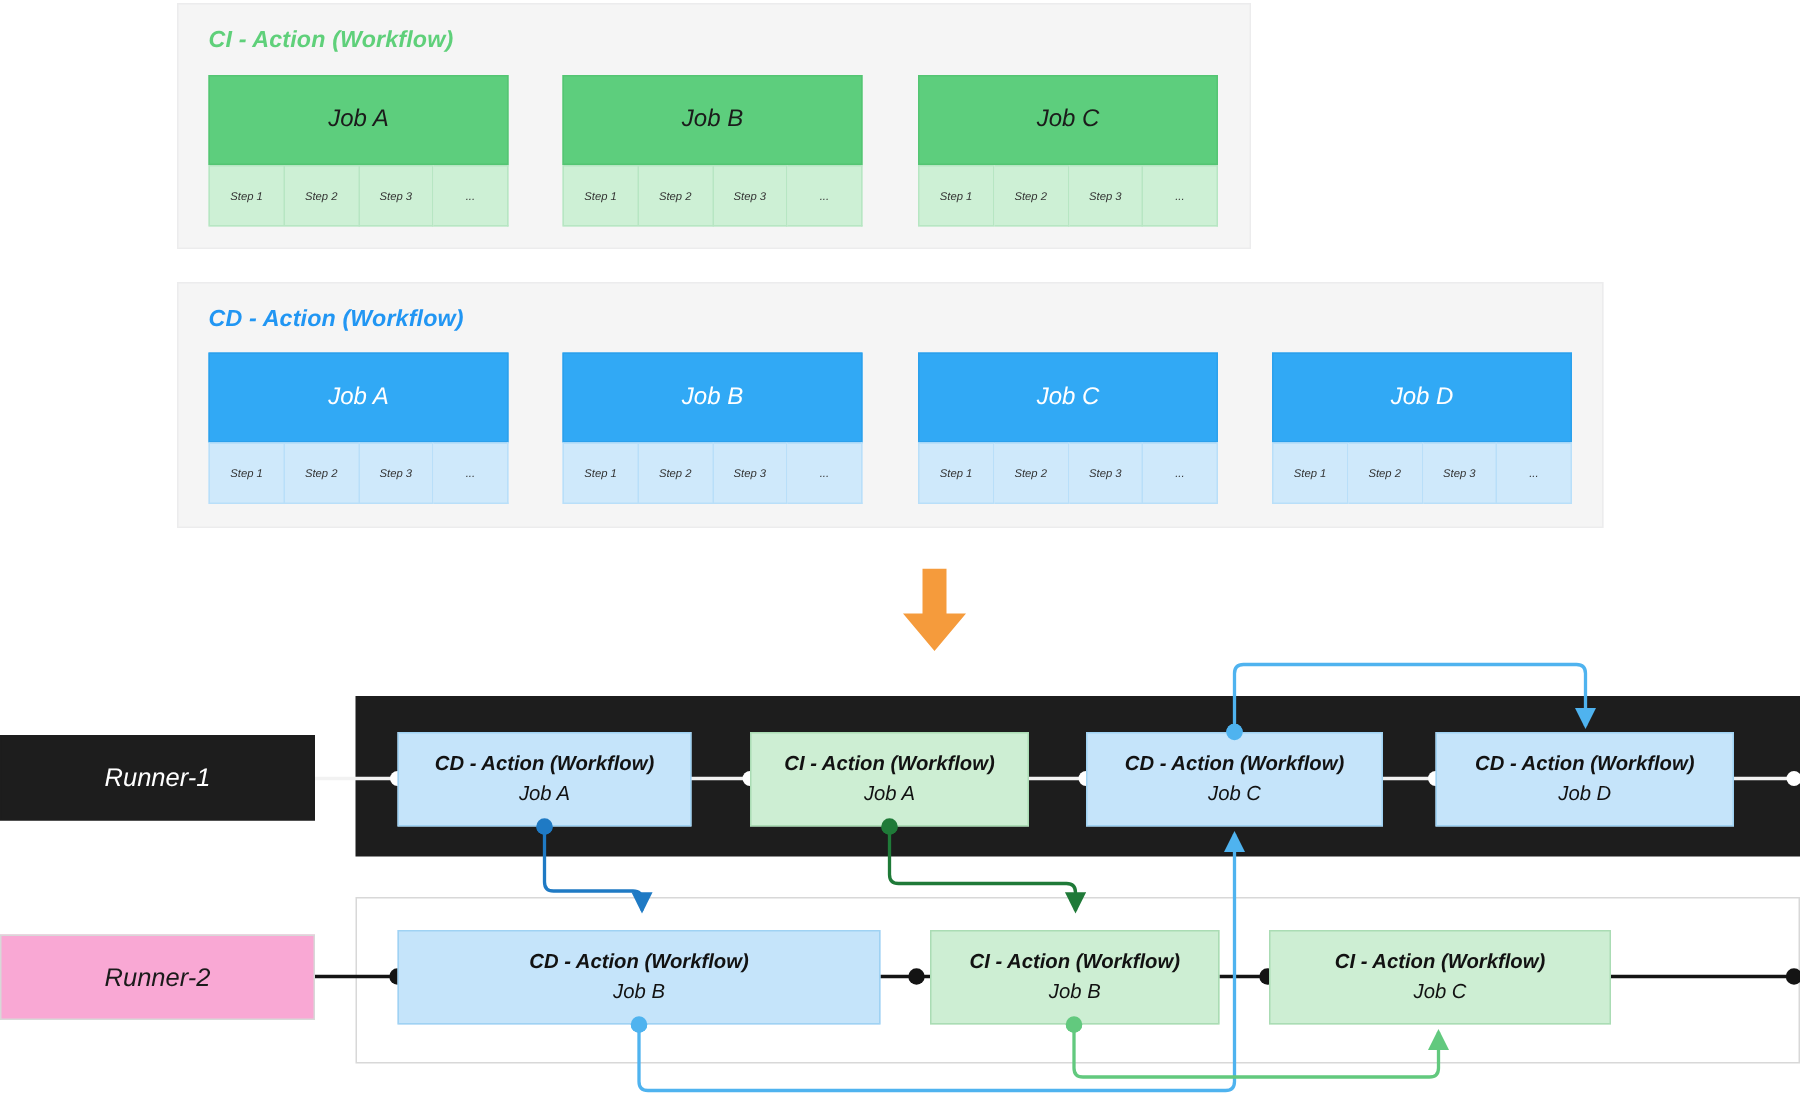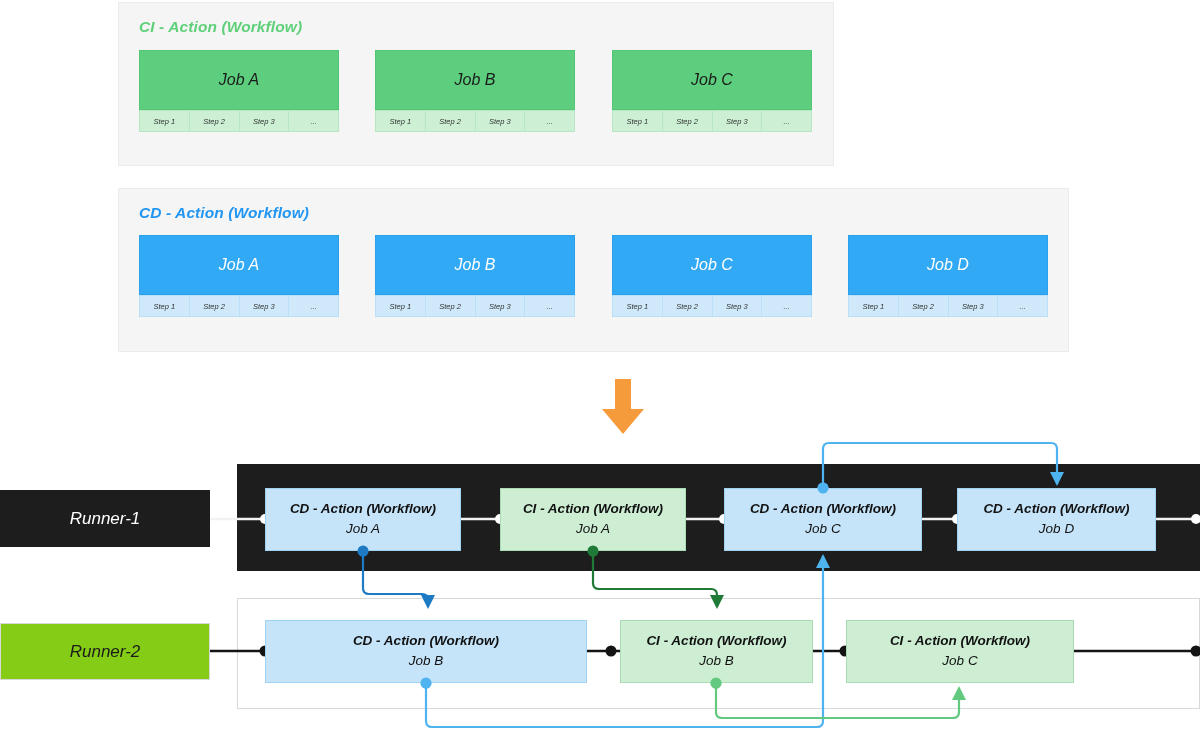--- a/index.html
+++ b/index.html
@@ -17,40 +17,40 @@
   .wf-title.ci { color:#5fd07a; }
   .wf-title.cd { color:#2196f3; }
 
   .jobcard { position:absolute; }
   .jobcard .head {
     height:60px; display:flex; align-items:center; justify-content:center;
     font-size:16px; font-weight:400; color:#1b1b1b;
   }
   .jobcard.ci .head { background:#5dce7d; border:1px solid #54c573; }
   .jobcard.cd .head { background:#31a9f5; border:1px solid #2ba0ec; color:#ffffff; }
-  .jobcard .steps { display:flex; height:22px; }
+  .jobcard .steps { display:flex; height:41px; }
   .jobcard .steps .st {
     flex:1; display:flex; align-items:center; justify-content:center;
     font-size:7.5px; color:#333;
   }
   .jobcard.ci .steps .st { background:#cdf0d5; border:1px solid #b7e6c3; border-left:none; }
   .jobcard.ci .steps .st:first-child { border-left:1px solid #b7e6c3; }
   .jobcard.cd .steps .st { background:#cfe9fb; border:1px solid #b9dff9; border-left:none; }
   .jobcard.cd .steps .st:first-child { border-left:1px solid #b9dff9; }
 
   
   .arrow-down { position:absolute; }
 
   
   .runner-box {
     position:absolute; display:flex; align-items:center; justify-content:center;
     font-size:17px;
   }
   .runner-box.dark { background:#1d1d1d; color:#ffffff; border:1px solid #1d1d1d; }
-  .runner-box.light { background:#84cc16; color:#1b1b1b; border:1px solid #d8d8d8; }
+  .runner-box.light { background:#f9a8d4; color:#1b1b1b; border:1px solid #d8d8d8; }
 
   .lane { position:absolute; }
   .lane.dark { background:#1d1d1d; }
   .lane.light { background:#ffffff; border:1px solid #d8d8d8; }
 
   .node {
     position:absolute; display:flex; flex-direction:column;
     align-items:center; justify-content:center; line-height:1.25;
   }
   .node .t1 { font-size:13.5px; font-weight:700; color:#121212; }

